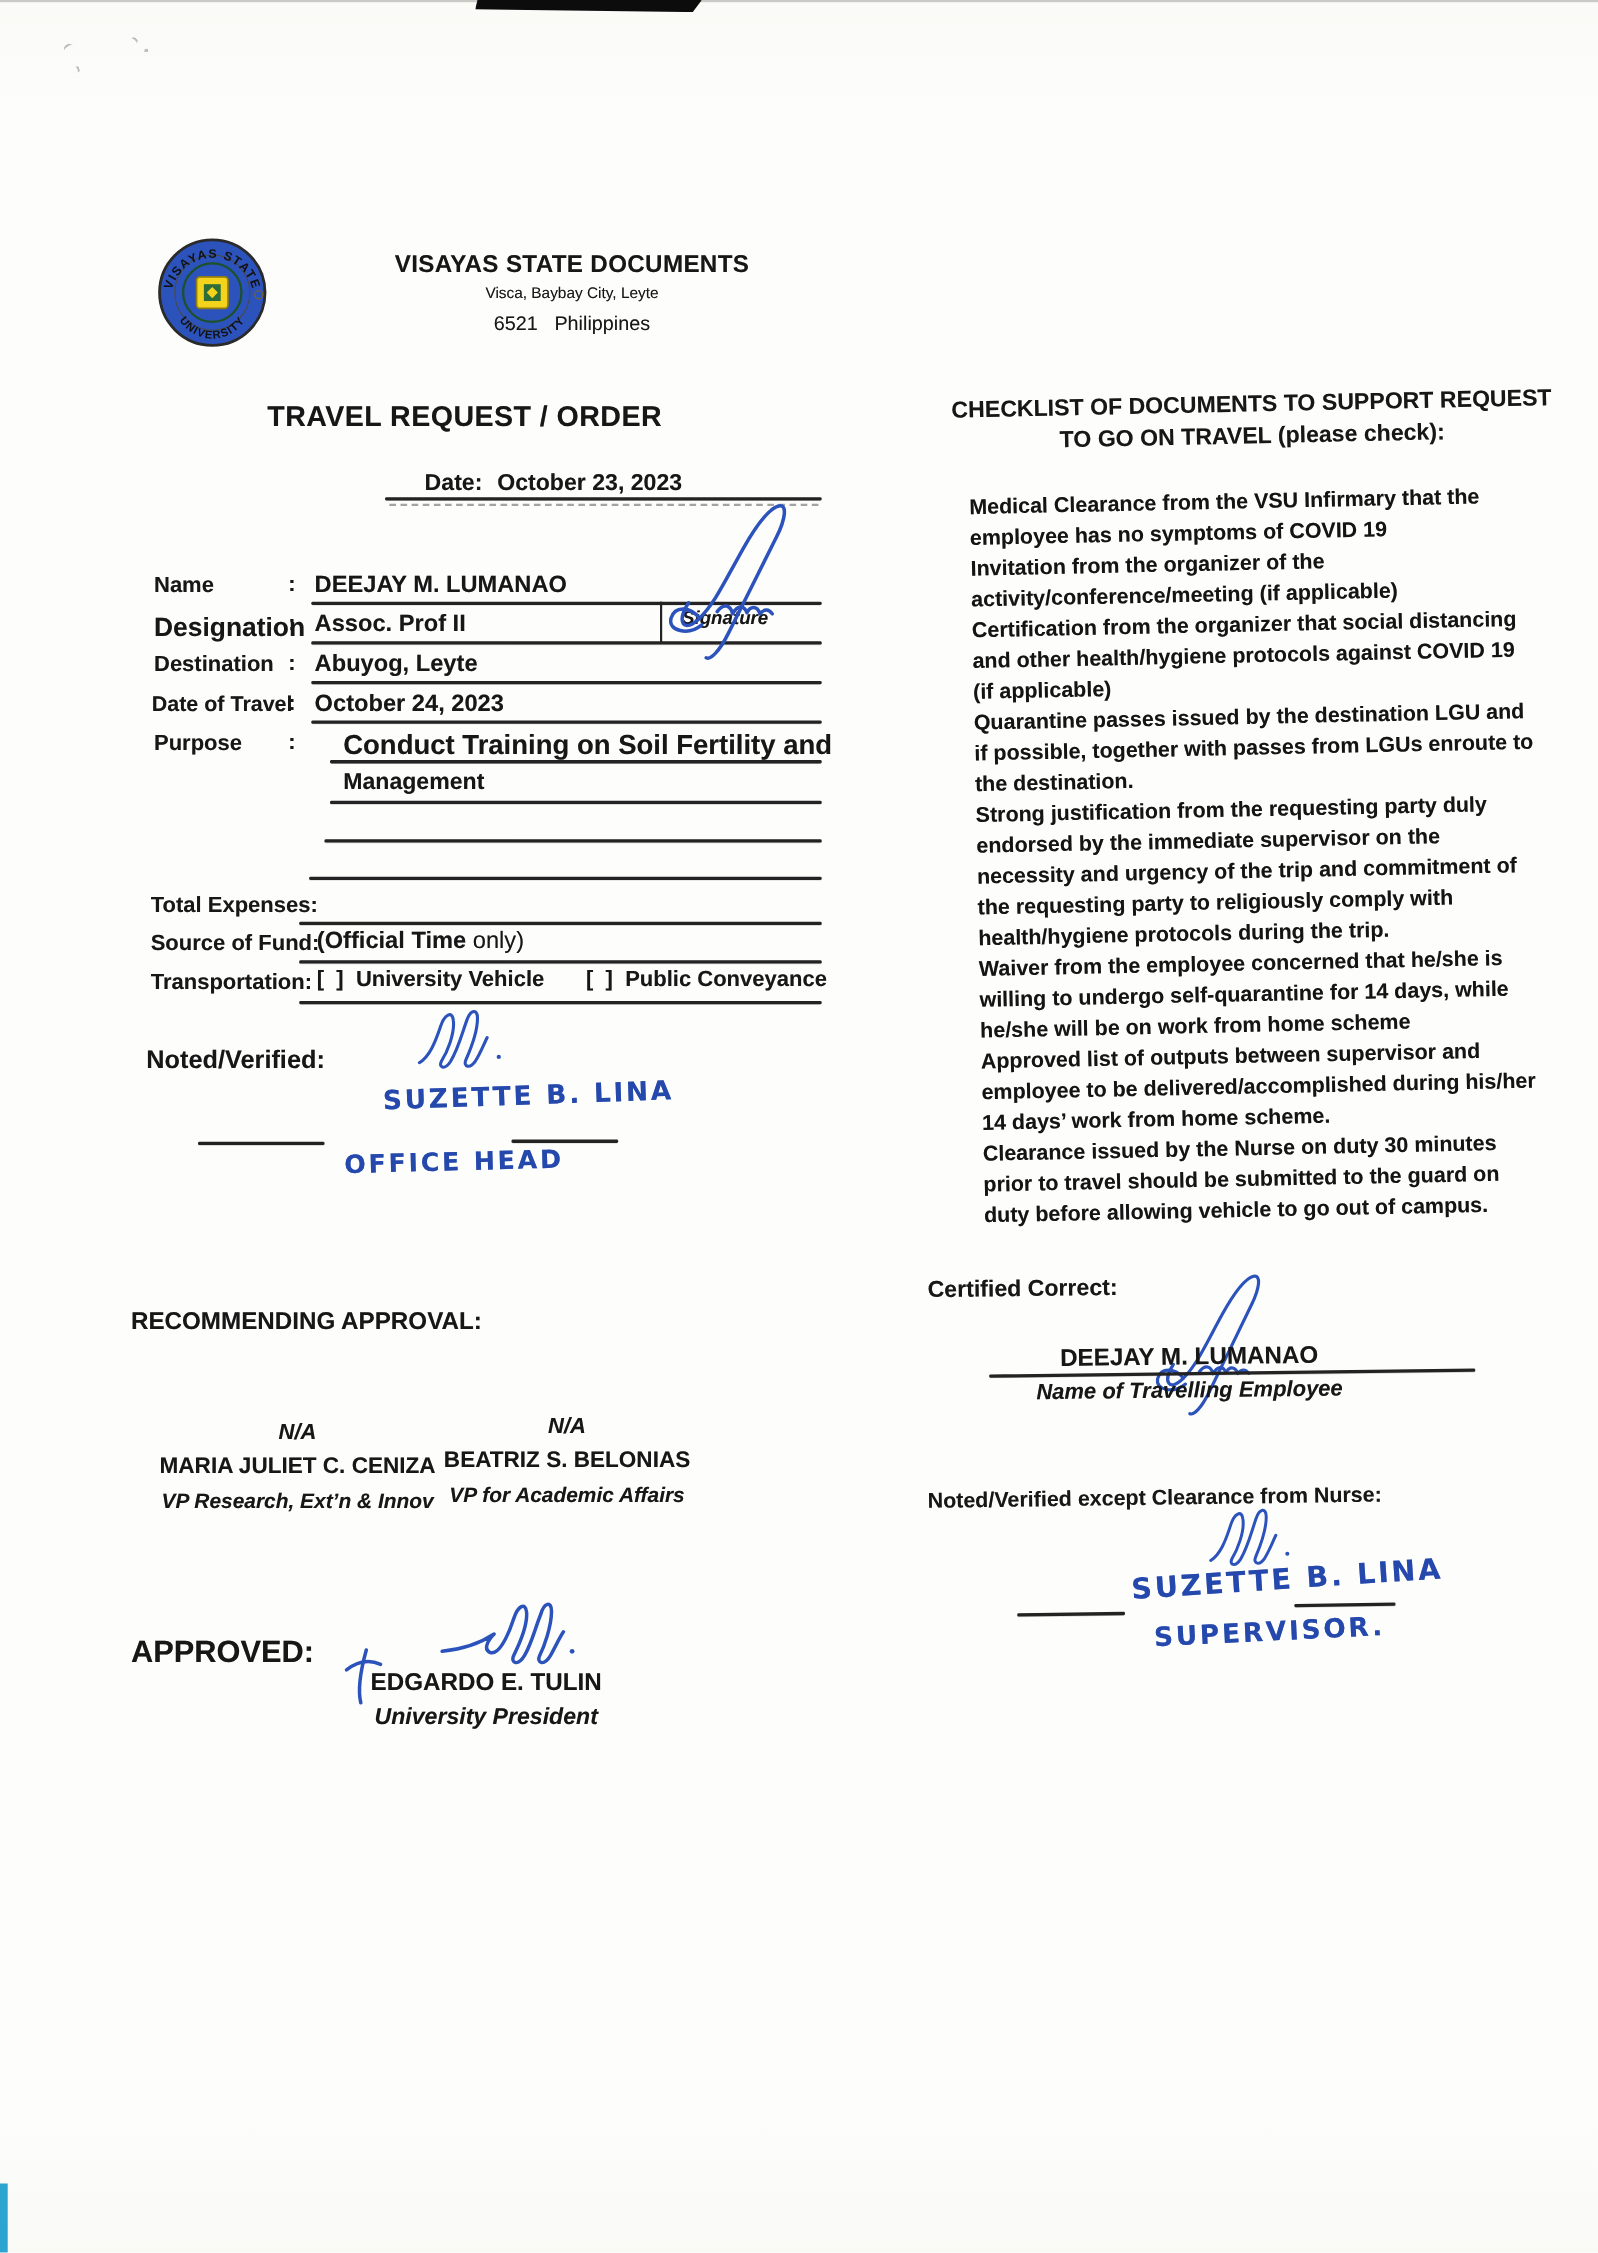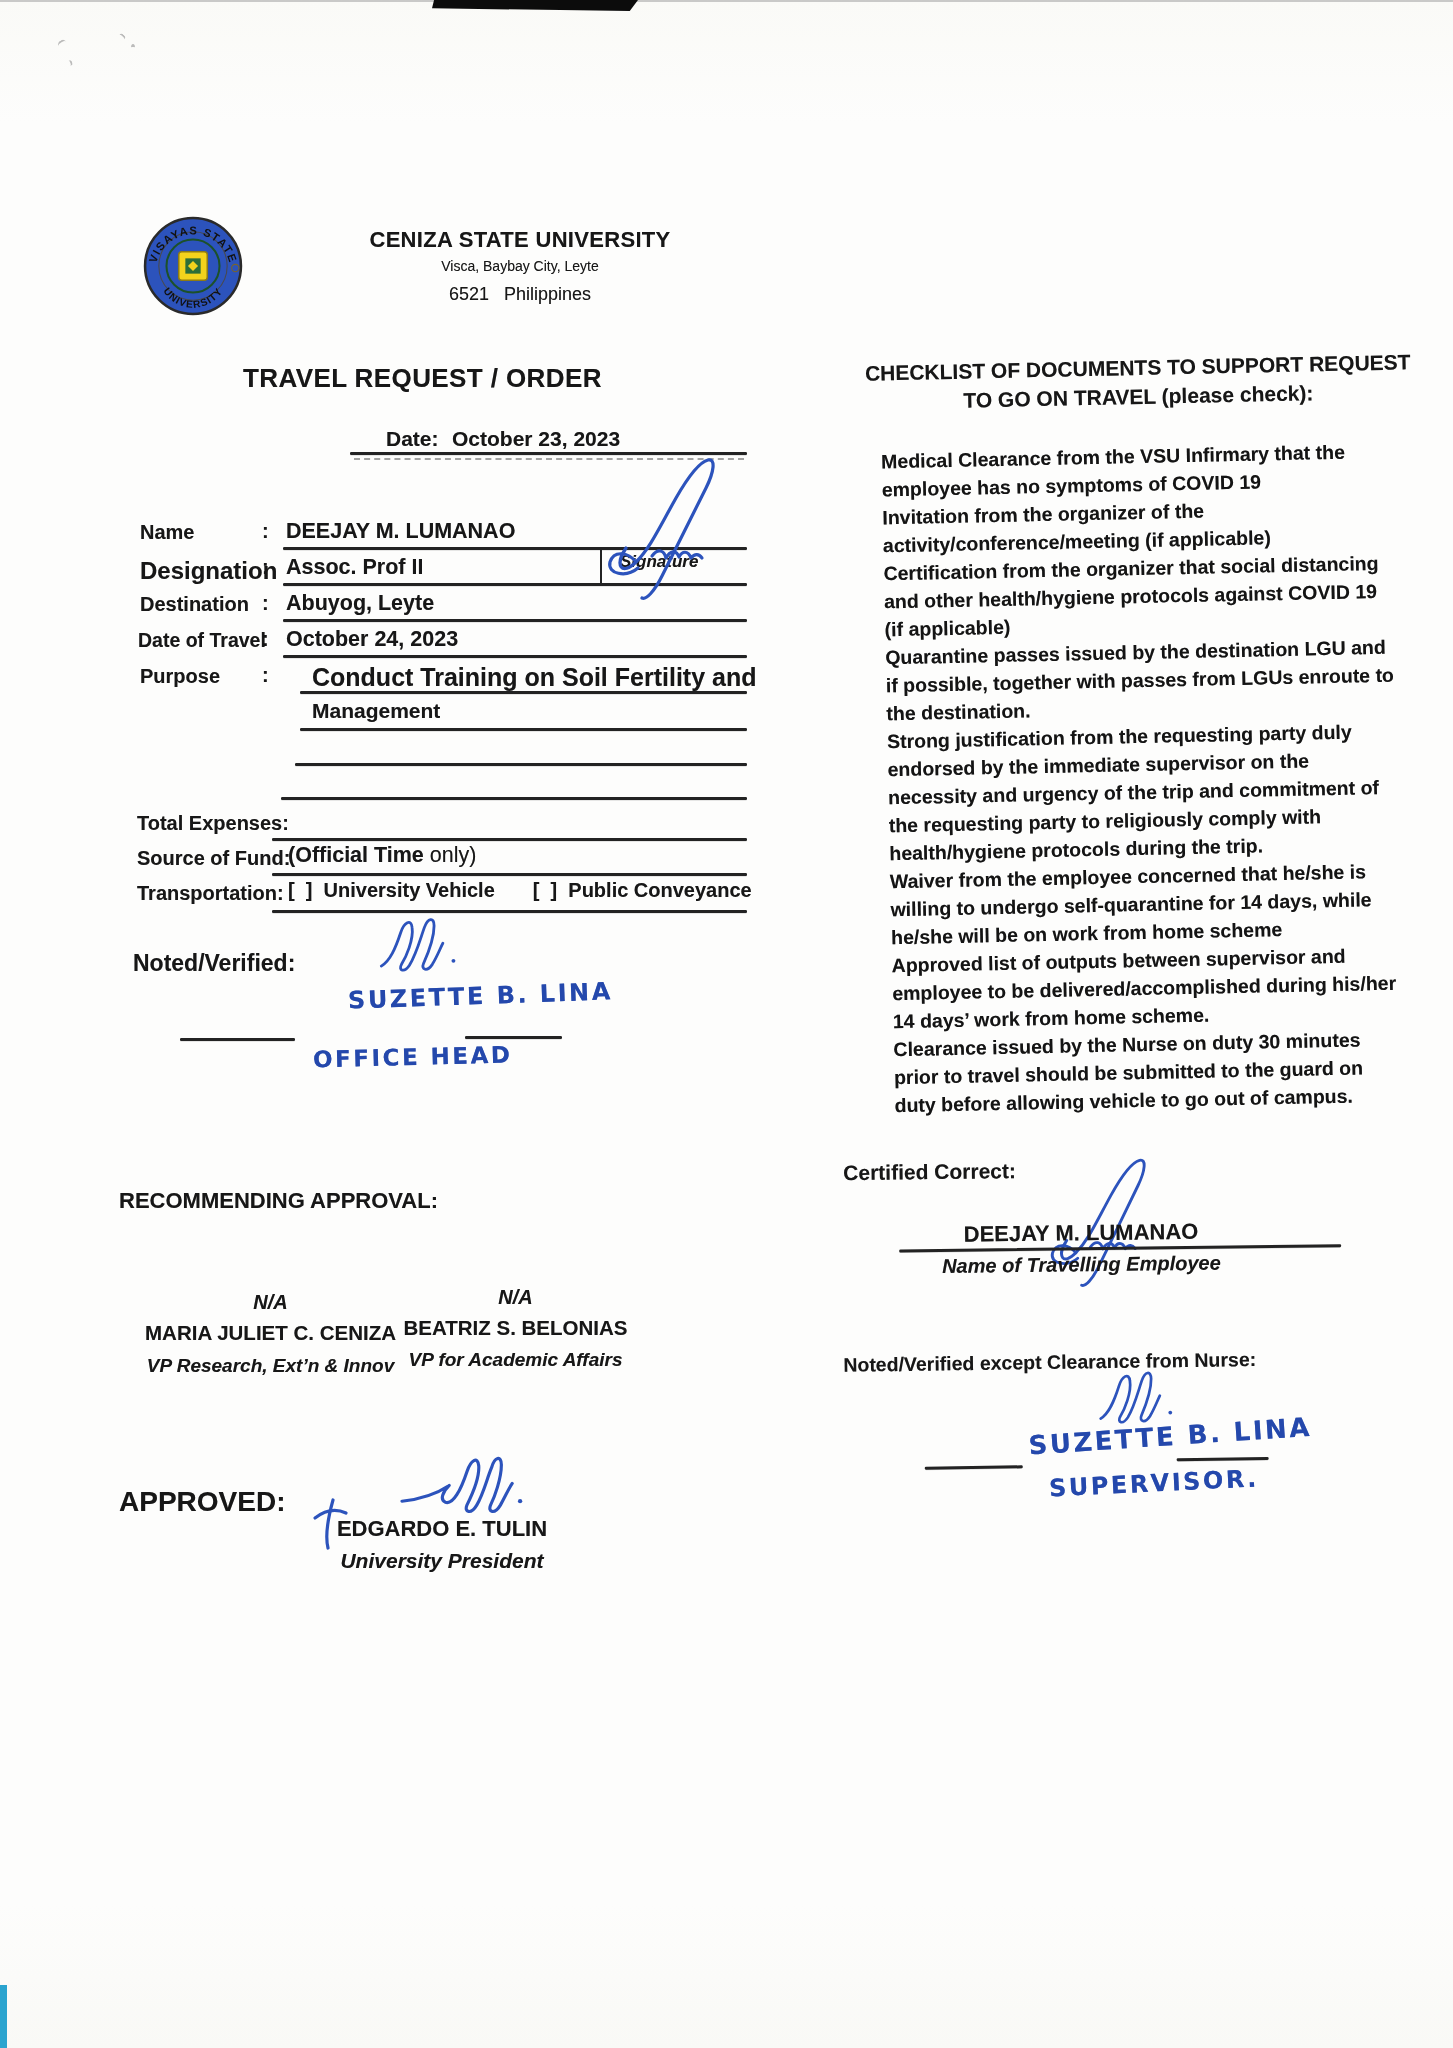--- a/index.html
+++ b/index.html
@@ -47,21 +47,21 @@
     </text>
     <text font-size="10" font-weight="bold" fill="#111" letter-spacing="1" text-anchor="middle">
       <textPath href="#arcB" startOffset="50%">UNIVERSITY</textPath>
     </text>
     <circle cx="50" cy="50" r="26" fill="#2d6e38" stroke="#1c5129" stroke-width="2"></circle>
     <rect x="36" y="36" width="28" height="28" rx="3" fill="#f3d31c" stroke="#8f7c12" stroke-width="1.5"></rect>
     <rect x="42.5" y="42.5" width="15" height="15" fill="#2d6e38"></rect>
     <rect x="46.5" y="46.5" width="7" height="7" fill="#f3d31c" transform="rotate(45 50 50)"></rect>
     <circle cx="91.5" cy="52" r="3.6" fill="#b99a3e" stroke="#7c6526" stroke-width="1"></circle>
   </svg>
-  <div class="t b c" style="left:320px;top:227px;width:400px;font-size:22px;letter-spacing:.3px;">CENIZA STATE UNIVERSITY</div>
+  <div class="t b c" style="left:320px;top:227px;width:400px;font-size:22px;letter-spacing:.3px;">VISAYAS STATE DOCUMENTS</div>
   <div class="t c" style="left:320px;top:258px;width:400px;font-size:14px;">Visca, Baybay City, Leyte</div>
   <div class="t c pre" style="left:320px;top:284px;width:400px;font-size:18px;">6521   Philippines</div>
 
   <div class="t b" style="left:243px;top:363px;font-size:26px;letter-spacing:.4px;">TRAVEL REQUEST / ORDER</div>
   <div class="t b" style="left:386px;top:427px;font-size:21px;">Date:</div>
   <div class="t b" style="left:452px;top:427px;font-size:21px;">October 23, 2023</div>
   <div class="rule" style="left:350px;top:452px;width:397px;"></div>
   <div class="artifact" style="left:354px;top:458px;width:390px;border-top:2px dashed #5a5a5a;opacity:.55;"></div>
 
   <div class="t b" style="left:140px;top:521px;font-size:20px;">Name</div>

